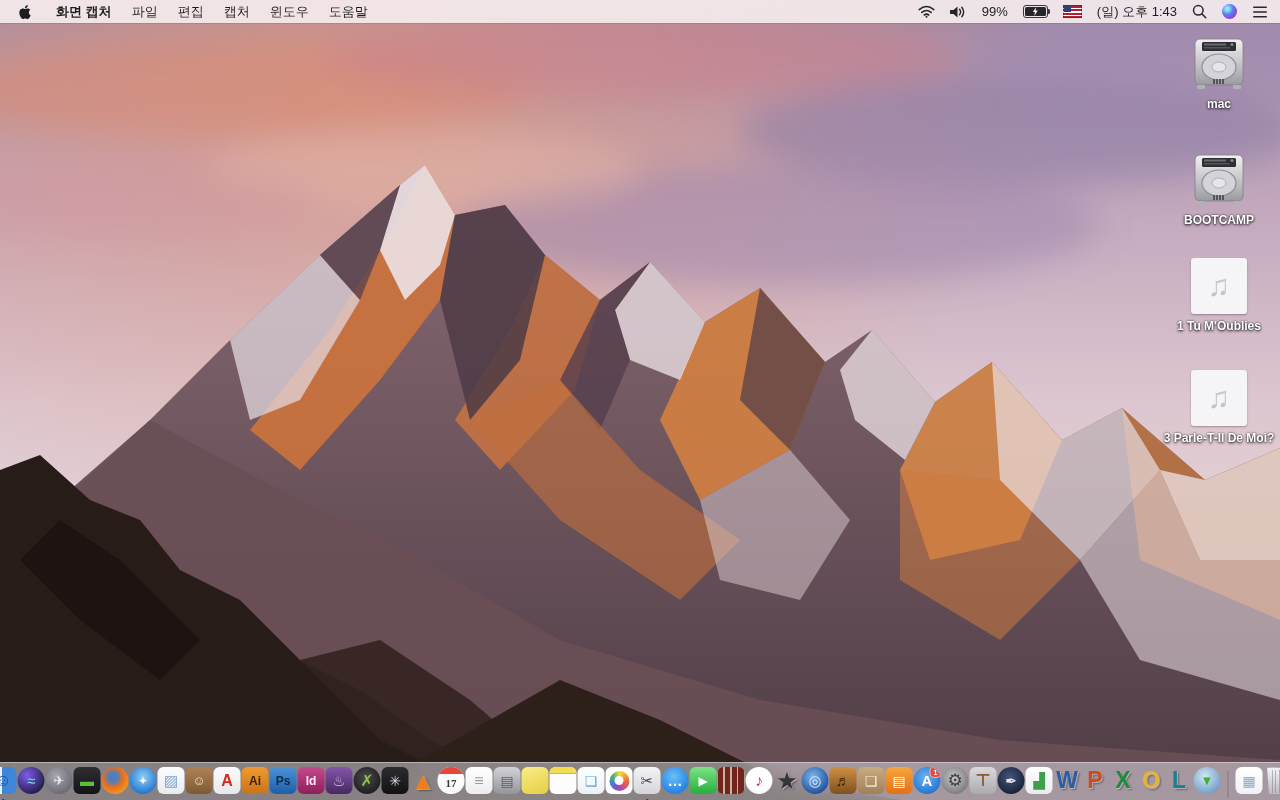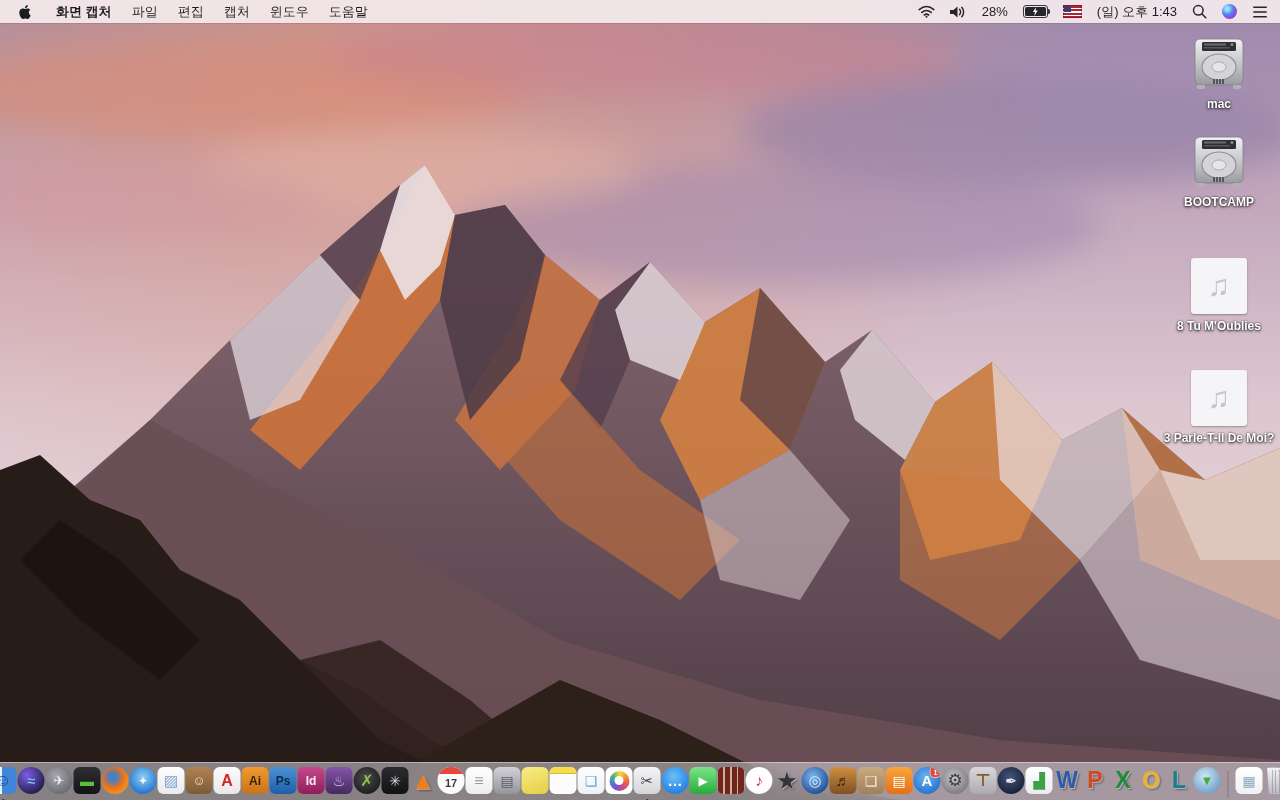--- a/index.html
+++ b/index.html
@@ -30,21 +30,21 @@
   .batt .bolt{position:relative;width:7px;height:9px;background:#f5f0ef;clip-path:polygon(62% 0,15% 56%,44% 56%,36% 100%,85% 40%,54% 40%);}
   .flag{width:17px;height:11px;position:relative;border:0.5px solid rgba(0,0,0,.25);
     background:repeating-linear-gradient(180deg,#b22234 0 1.7px,#ffffff 1.7px 3.4px);}
   .flag::after{content:"";position:absolute;top:0;left:0;width:7.5px;height:6px;background:#3c3b6e;}
   .siri-orb{width:15px;height:15px;border-radius:50%;
     background:radial-gradient(circle at 35% 32%,#8ee4f8 0 12%,#5a7cf0 42%,#9a3fd0 72%,#191540 100%);}
   
   #desktop-icons{position:absolute;top:0;right:2px;width:118px;height:600px;z-index:5;}
   .desk-cell{position:absolute;left:0;width:118px;display:flex;flex-direction:column;align-items:center;cursor:default;}
   .desk-cell:nth-child(1){top:36px;}
-  .desk-cell:nth-child(2){top:134px;}
+  .desk-cell:nth-child(2){top:152px;}
   .desk-cell:nth-child(3){top:258px;}
   .desk-cell:nth-child(4){top:370px;}
   .desk-ic{height:56px;display:flex;align-items:center;justify-content:center;}
   .audio-tile{width:56px;height:56px;background:#f5f5f7;border-radius:3px;
     box-shadow:0 1px 2px rgba(0,0,0,.3);display:flex;align-items:center;justify-content:center;
     font-size:30px;color:#c4c4ca;}
   .desk-label{margin-top:5px;font-size:12px;font-weight:700;color:#fff;text-align:center;
     line-height:14px;max-width:112px;
     text-shadow:0 1px 3px rgba(0,0,0,.9),0 0 2px rgba(0,0,0,.65);}
   
@@ -62,21 +62,21 @@
   .ic.none{border-radius:0;overflow:visible;}
   .glyph{line-height:1;user-select:none;}
   .ic.none .glyph{text-shadow:1px 1px 0 rgba(255,255,255,.45),2px 2px 2px rgba(0,0,0,.35);}
   .run-dot{position:absolute;bottom:-2px;left:50%;transform:translateX(-50%);
     width:3.5px;height:3.5px;border-radius:50%;background:#33333a;}
   .badge{position:absolute;top:-1px;right:-1px;min-width:10px;height:10px;border-radius:5px;
     background:#e8463c;color:#fff;font-size:7px;font-weight:700;display:flex;align-items:center;justify-content:center;
     border:0.5px solid rgba(255,255,255,.6);}
   .dock-divider{width:1px;height:27px;margin:4px 6px 0;background:rgba(60,60,70,.35);}
   
-  .ic.cal{border-radius:13px;}
+  .ic.cal{border-radius:13px;font-family:Liberation Serif, serif;}
   .ic.cal::before{content:"";position:absolute;top:0;left:0;right:0;height:7px;background:#e8463c;border-radius:5px 5px 0 0;}
   .ic.cal .glyph{margin-top:6px;}
   .ic.notes::before{content:"";position:absolute;top:0;left:0;right:0;height:6px;background:#f5dd4e;border-bottom:0.5px solid #d8bb2a;border-radius:5px 5px 0 0;}
   .ic.photos::before{content:"";position:absolute;inset:3.5px;border-radius:50%;
     background:conic-gradient(#f7d83b,#f29c38,#ea5f4c,#c84a8e,#7b52c7,#4a7fd6,#49b86a,#f7d83b);}
   .ic.photos::after{content:"";position:absolute;inset:9px;border-radius:50%;background:#fff;}
   .ic.trash{width:23px;height:27px;border-radius:1px;
     background:linear-gradient(rgba(252,252,254,.95),rgba(190,190,200,.85));
     clip-path:polygon(7% 3%,93% 3%,85% 100%,15% 100%);}
   .ic.trash::after{content:"";position:absolute;left:18%;right:18%;top:12%;bottom:4%;
@@ -171,21 +171,21 @@
         <path d="M6.3,10 Q8.5,8.3 10.7,10"></path>
         <circle cx="8.5" cy="11.8" r="1" fill="#26262a" stroke="none"></circle>
       </svg>
     </span>
     <span class="status-item">
       <svg width="17" height="12" viewBox="0 0 17 12">
         <polygon points="0,4 3.5,4 7.5,0.5 7.5,11.5 3.5,8 0,8" fill="#26262a"></polygon>
         <path d="M9.5,3.2 Q11.8,6 9.5,8.8 M11.8,1.2 Q15.5,6 11.8,10.8" fill="none" stroke="#26262a" stroke-width="1.4" stroke-linecap="round"></path>
       </svg>
     </span>
-    <span class="status-item">28%</span>
+    <span class="status-item">99%</span>
     <span class="status-item">
       <span class="batt">
           <span class="fill"></span>
           <span class="bolt"></span>
         </span>
     </span>
     <span class="status-item">
         <span class="flag"></span>
       </span>
     <span class="status-item">(일) 오후 1:43</span>
@@ -264,21 +264,21 @@
           <rect x="7" y="47" width="8" height="4" rx="1" fill="#b0b0b6"></rect>
           <rect x="43" y="47" width="8" height="4" rx="1" fill="#b0b0b6"></rect>
         </svg>
       </div>
       <div class="desk-label">BOOTCAMP</div>
     </div>
     <div class="desk-cell">
       <div class="desk-ic">
         <span class="audio-tile">♫</span>
       </div>
-      <div class="desk-label">8 Tu M'Oublies</div>
+      <div class="desk-label">1 Tu M'Oublies</div>
     </div>
     <div class="desk-cell">
       <div class="desk-ic">
         <span class="audio-tile">♫</span>
       </div>
       <div class="desk-label">3 Parle-T-Il De Moi?</div>
     </div>
   </div>
 
 <div id="dock">

